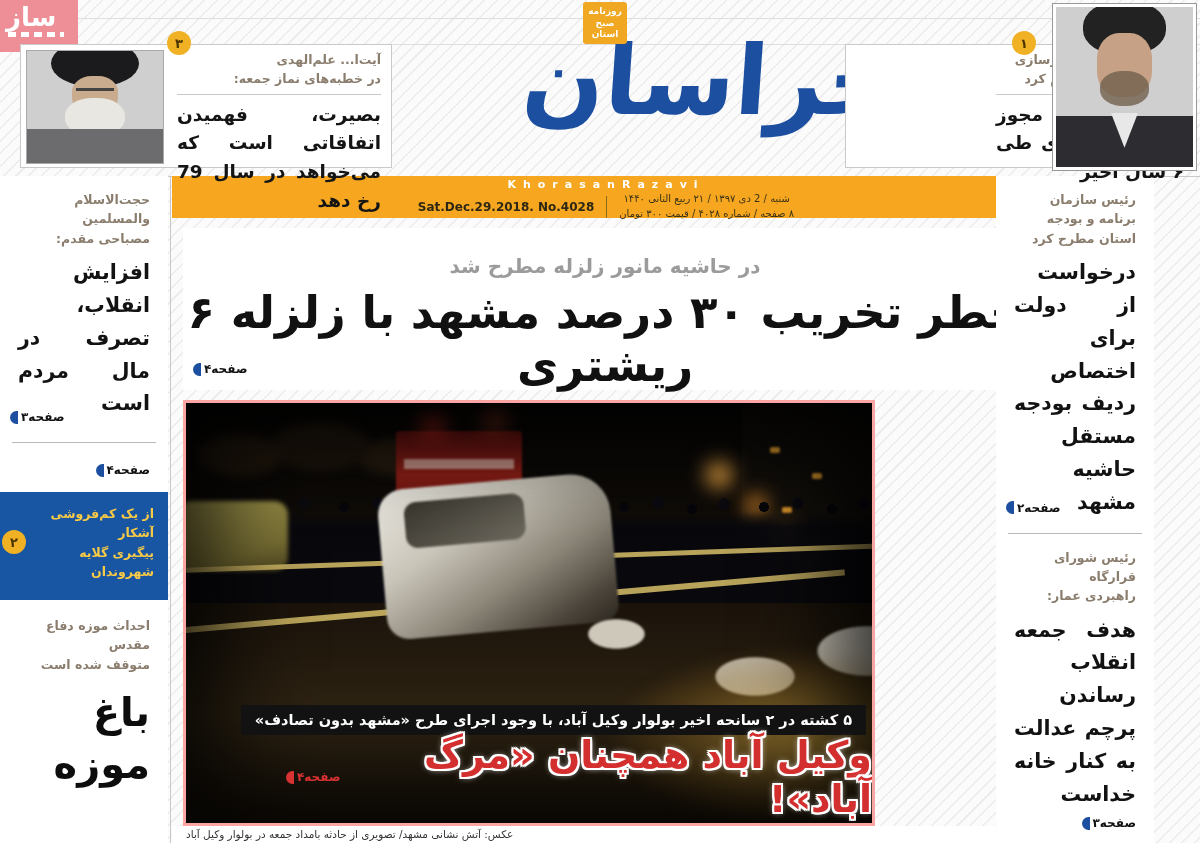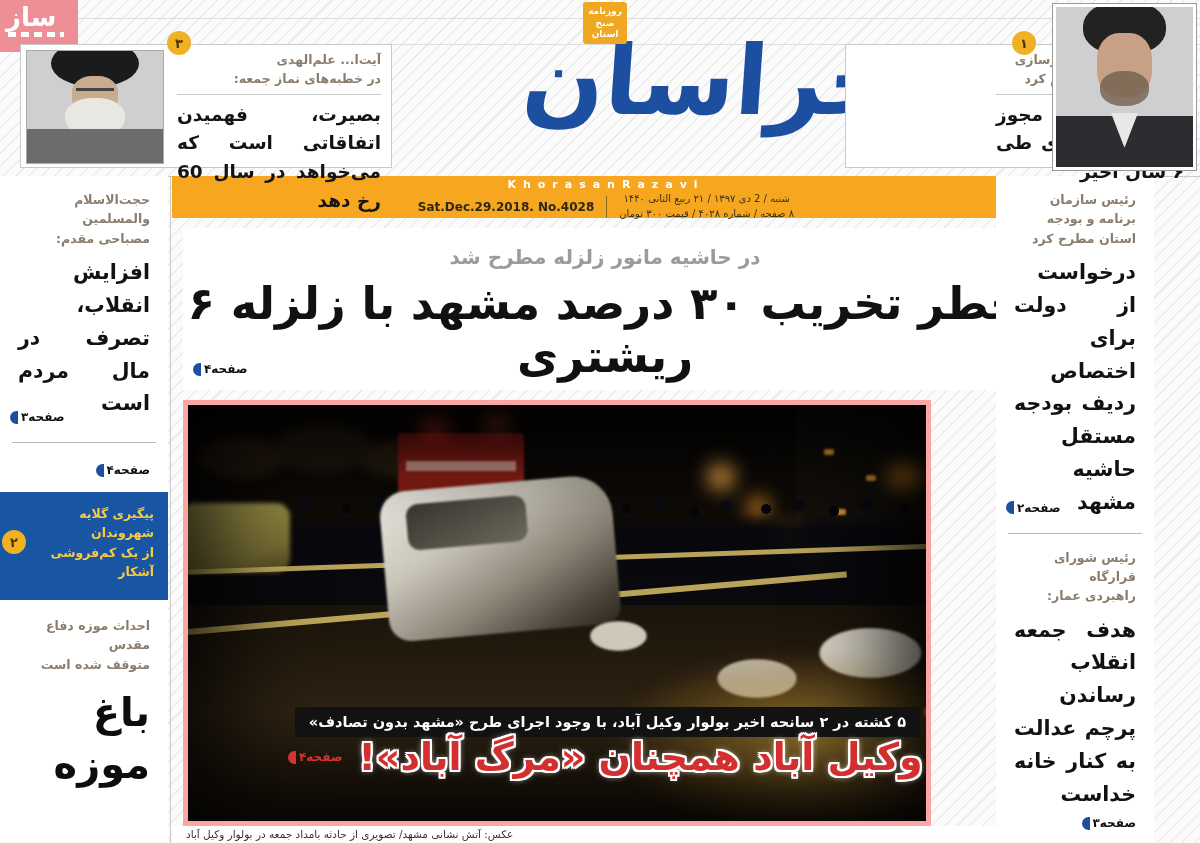--- a/index.html
+++ b/index.html
@@ -49,21 +49,21 @@
   .p-glasses{position:absolute;left:36%;top:33%;width:28%;height:3px;background:#444;}
   .p-beard{position:absolute;left:28%;top:42%;width:44%;height:34%;background:#e9e7e2;border-radius:46%;}
   .p-robe{position:absolute;left:0;top:70%;width:100%;height:32%;background:#6c6c6e;}
   .p-hair{position:absolute;left:20%;top:-4%;width:60%;height:34%;background:#222;border-radius:46%;}
   .p-face2{position:absolute;left:30%;top:16%;width:40%;height:40%;background:#c7a185;border-radius:40%;}
   .p-beard2{position:absolute;left:32%;top:40%;width:36%;height:22%;background:#70604e;border-radius:45%;opacity:.8;}
   .p-suit{position:absolute;left:-4%;top:68%;width:108%;height:36%;background:#2c2c31;}
   .p-shirt{position:absolute;left:40%;top:66%;width:20%;height:22%;background:#e8e8e8;clip-path:polygon(0 0,100% 0,50% 100%);}
   
   .lead-box{left:183px;top:228px;width:844px;height:162px;background:#fff;z-index:2;}
-  .lead-kicker{margin-top:17px;text-align:center;font-size:20px;color:#9b9b9b;font-weight:bold;}
+  .lead-kicker{margin-top:26px;text-align:center;font-size:20px;color:#9b9b9b;font-weight:bold;}
   .lead-headline{margin-top:8px;text-align:center;font-size:45px;font-weight:900;color:#111;letter-spacing:-1px;}
   
   .page-ref{display:inline-flex;align-items:center;gap:3px;direction:rtl;}
   .pr-text{font-size:12px;font-weight:bold;color:#111;}
   .pr-icon{width:8px;height:13px;background:#1d4fa0;border-radius:8px 0 0 8px;}
   .page-ref.red .pr-text{color:#d93232;}
   .page-ref.red .pr-icon{background:#d93232;}
   
   .side-col{background:#fff;z-index:2;box-sizing:border-box;}
   .article{position:relative;direction:rtl;text-align:right;padding:0 18px;}
@@ -74,21 +74,21 @@
   .sep{border:none;border-top:1px solid #b9b9b9;margin:14px 12px;}
   .big-title{font-size:40px;font-weight:900;line-height:1.3;letter-spacing:-1px;color:#0d0d0d;margin-top:12px;}
   .big-title span{display:block;}
   
   .blue-box{position:relative;background:#1856a4;color:#fff;direction:rtl;text-align:right;
     padding:12px 14px 10px;box-sizing:border-box;}
   .bb-kicker{color:#f8ca45;font-size:12.5px;font-weight:bold;line-height:1.55;}
   .bb-title{color:#fff;font-size:19.5px;font-weight:bold;line-height:1.5;margin-top:7px;}
   .bb-circle{position:absolute;left:2px;top:38px;}
   
-  .photo{left:183px;top:400px;width:748px;height:426px;border:5px solid #fca5a5;box-sizing:border-box;
+  .photo{left:183px;top:400px;width:692px;height:426px;border:3px solid #fca5a5;box-sizing:border-box;
     overflow:hidden;z-index:3;background:#fef9c3;}
   .ph-base{position:absolute;inset:0;background:linear-gradient(180deg,#070605 0%,#0d0a07 22%,#171009 42%,#231a0e 60%,#2f2413 74%,#1b140b 100%);}
   .glow{position:absolute;border-radius:50%;filter:blur(10px);}
   .building-right{position:absolute;right:0;top:0;width:130px;height:190px;
     background:linear-gradient(180deg,#0c0a08,#1a150e);}
   .win{position:absolute;width:10px;height:6px;background:#e09a2e;filter:blur(1px);border-radius:2px;}
   .trees{position:absolute;left:10px;top:0;width:240px;height:90px;filter:blur(5px);
     background:radial-gradient(ellipse 70px 34px at 18% 58%,#23190e 60%,transparent 62%),
                radial-gradient(ellipse 80px 40px at 52% 48%,#1d150c 60%,transparent 62%),
                radial-gradient(ellipse 66px 30px at 84% 60%,#241a0f 60%,transparent 62%);}
@@ -162,21 +162,21 @@
     <div class="p-glasses"></div>
     <div class="p-beard"></div>
     <div class="p-robe"></div>
   </div>
   <div class="tb-text rtl">
     <div class="kicker">
       <span style="display:block">آیت‌ا... علم‌الهدی</span>
       <span style="display:block">در خطبه‌های نماز جمعه:</span>
     </div>
     <hr class="tb-sep">
-    <div class="tb-title">بصیرت، فهمیدن اتفاقاتی است که می‌خواهد در سال 60 رخ دهد</div>
+    <div class="tb-title">بصیرت، فهمیدن اتفاقاتی است که می‌خواهد در سال 79 رخ دهد</div>
   </div>
 </div>
 
 <div class="abs num-circle" style="left:1012px;top:31px">
   <span>۱</span>
 </div>
 <div class="abs story-box" style="left:845px;top:44px;width:350px;height:124px">
   <div class="tb-text rtl" style="padding-left:150px">
     <div class="kicker">
       <span style="display:block">معاون معماری و شهرسازی</span>
@@ -232,22 +232,22 @@
     <div class="page-ref a-page-line">
       <span class="pr-text">صفحه۴</span>
       <span class="pr-icon"></span>
     </div>
   </div>
   <div class="blue-box" style="margin-top:14px;height:108px">
     <div class="num-circle bb-circle">
       <span>۲</span>
     </div>
     <div class="bb-kicker">
+      <span style="display:block">از یک کم‌فروشی آشکار</span>
       <span style="display:block">پیگیری گلایه شهروندان</span>
-      <span style="display:block">از یک کم‌فروشی آشکار</span>
     </div>
     <div class="bb-title">عرضه سبد پلاستیکی به قیمت میوه!</div>
   </div>
   <div class="article" style="margin-top:16px">
     <div class="a-kicker">
       <span style="display:block">احداث موزه دفاع مقدس</span>
       <span style="display:block">متوقف شده است</span>
     </div>
     <div class="big-title">
       <span>باغ موزه</span>

